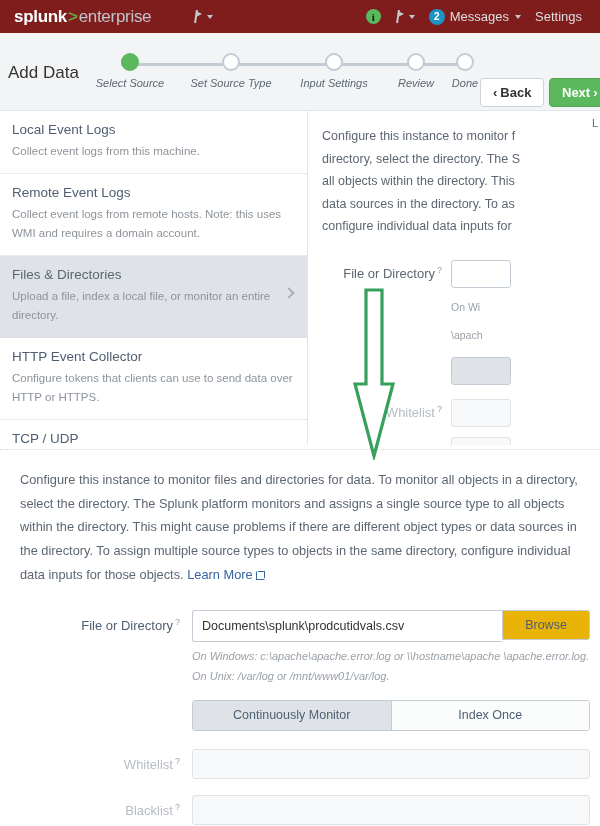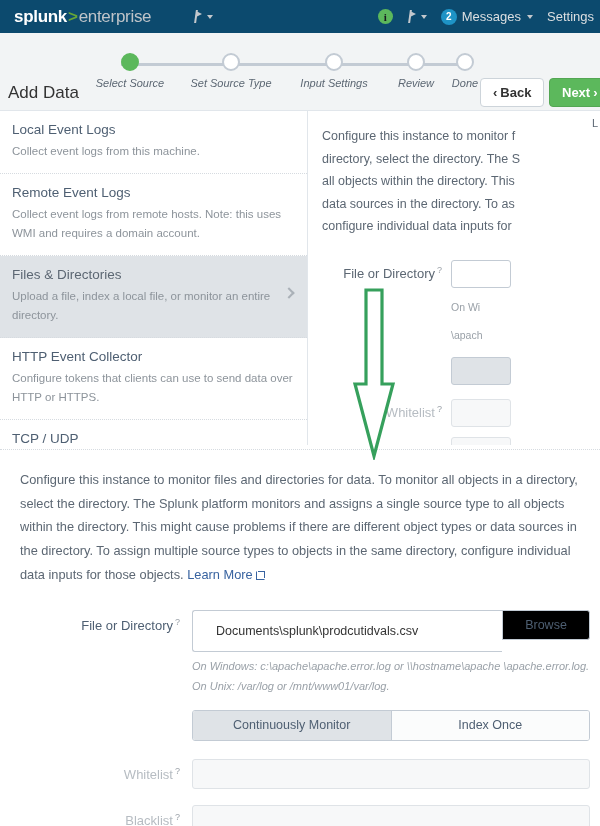--- a/index.html
+++ b/index.html
@@ -9,24 +9,24 @@
     font-family:"Liberation Sans", sans-serif;
     background:#ffffff;
     color:#333;
     overflow:hidden;
     position:relative;
   }
 
   
   #topbar {
     height:33px;
-    background:#0c4a6e;
+    background:#7f1d1d;
     display:flex;
     align-items:center;
-    padding:0 0 0 14px;
+    padding:0 12px 0 14px;
     position:relative;
   }
   #logo { display:flex; align-items:baseline; font-size:17px; font-weight:bold; letter-spacing:-0.3px; }
   #logo .lg-splunk { color:#ffffff; }
   #logo .lg-gt { color:#65a637; font-weight:bold; padding:0 1px; }
   #logo .lg-ent { color:#bfc4c9; font-weight:normal; }
   .nav-flag {
     display:inline-flex; align-items:center; gap:2px;
     color:#bfc4c9; font-size:11px;
   }
@@ -58,21 +58,21 @@
   }
   .nav-link { color:#dcdfe1; font-size:13px; display:flex; align-items:center; gap:5px; white-space:nowrap;}
 
   
   #wizard {
     height:78px; background:#f2f4f5; border-bottom:1px solid #e1e6eb;
     display:flex; align-items:flex-start; position:relative;
   }
   #addtitle {
     font-size:17px; color:#333; font-weight:normal;
-    position:absolute; left:8px; top:30px;margin-top:20px;
+    position:absolute; left:8px; top:30px;
   }
   #steps { position:absolute; left:104px; top:20px; width:370px; }
   #steprow { position:relative; height:22px; }
   #stepline {
     position:absolute; left:17px; right:16px; top:10px; height:3px; background:#c3cbd4;
   }
   .stepdot {
     position:absolute; top:0; width:18px; height:18px; border-radius:50%;
     background:#fff; border:2.5px solid #c3cbd4;
   }
@@ -148,27 +148,27 @@
     content:""; position:absolute; right:0; top:0; width:6px;height:6px;
     border-top:1.4px solid #3863a0; border-right:1.4px solid #3863a0;
   }
   #detail-form { margin-top:24px; }
   .f-row { display:flex; align-items:flex-start; margin-bottom:4px; }
   .f-label { width:180px; text-align:right; font-size:13px; color:#4e5f72; padding-top:7px; white-space:nowrap; }
   .f-label.dim { color:#b6bcc2; }
   .f-ctl { margin-left:12px; flex:1; padding-right:10px;}
   .inputgroup { display:flex; }
   .f-input {
-    flex:1; height:42px; border:1px solid #c3cbd4; border-right:none; border-radius:3px 0 0 3px;
-    background:#fff; font-size:12.5px; color:#333; padding:0 23px; font-family:"Liberation Sans",sans-serif;
+    flex:1; height:32px; border:1px solid #c3cbd4; border-right:none; border-radius:3px 0 0 3px;
+    background:#fff; font-size:12.5px; color:#333; padding:0 9px; font-family:"Liberation Sans",sans-serif;
     outline:none;
   }
   .browse-btn {
     width:88px; height:30px; border:1px solid #c3cbd4; border-radius:0 3px 3px 0;
-    background:#000000; font-size:12.5px; color:#4e5f72;
+    background:#eab308; font-size:12.5px; color:#4e5f72;
     display:flex; align-items:center; justify-content:center;
   }
   .f-hint { font-size:11px; color:#9aa1a8; line-height:1.75; margin-top:5px;font-style:italic; }
   #toggle-row { margin-top:14px; margin-bottom:14px; }
   .seg { display:flex; width:100%; border:1px solid #c3cbd4; border-radius:3px; overflow:hidden;margin-top:8px; }
   .seg > div {
     flex:1; height:29px; display:flex; align-items:center; justify-content:center;
     font-size:12.5px; color:#4e5f72;
   }
   .seg .on { background:#dfe3e7; border-right:1px solid #c3cbd4; }

